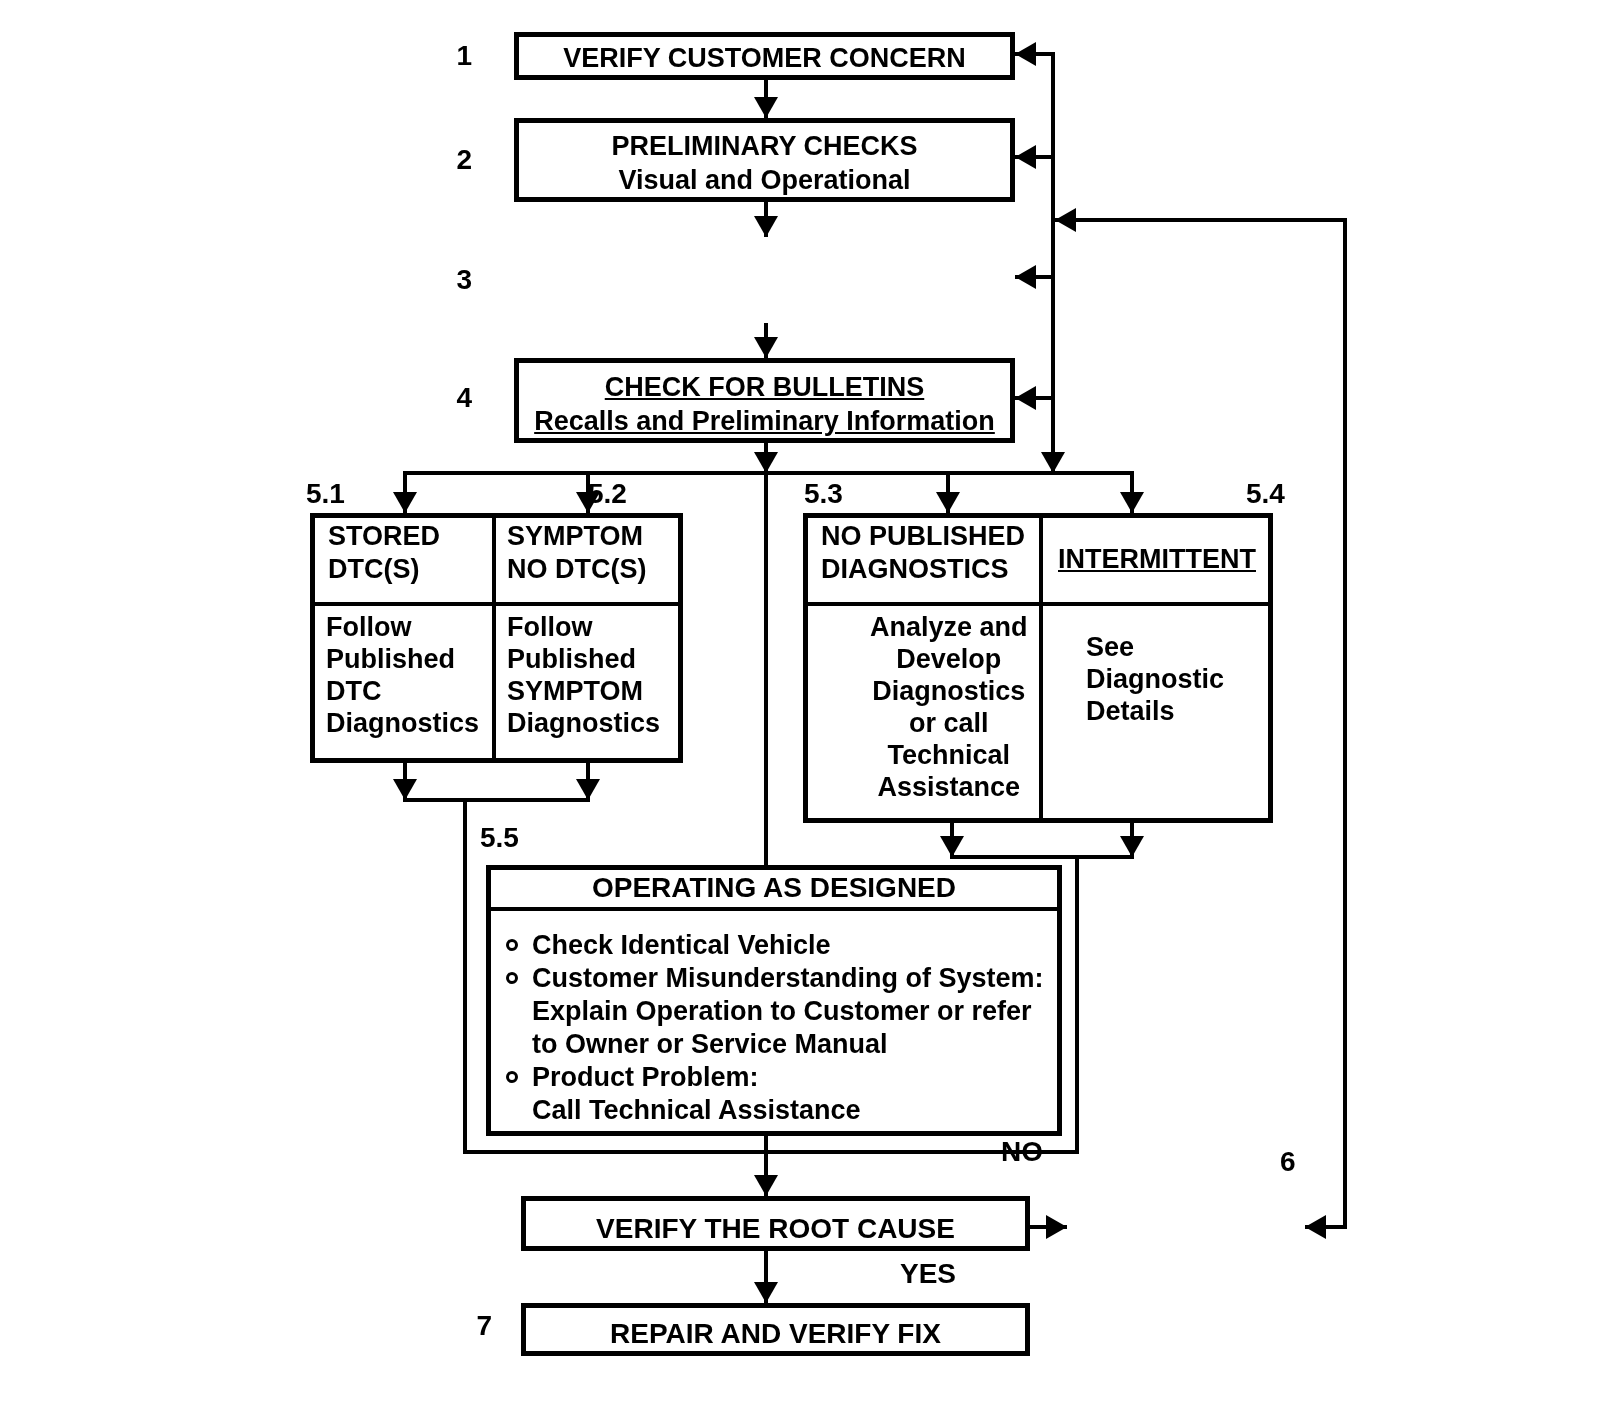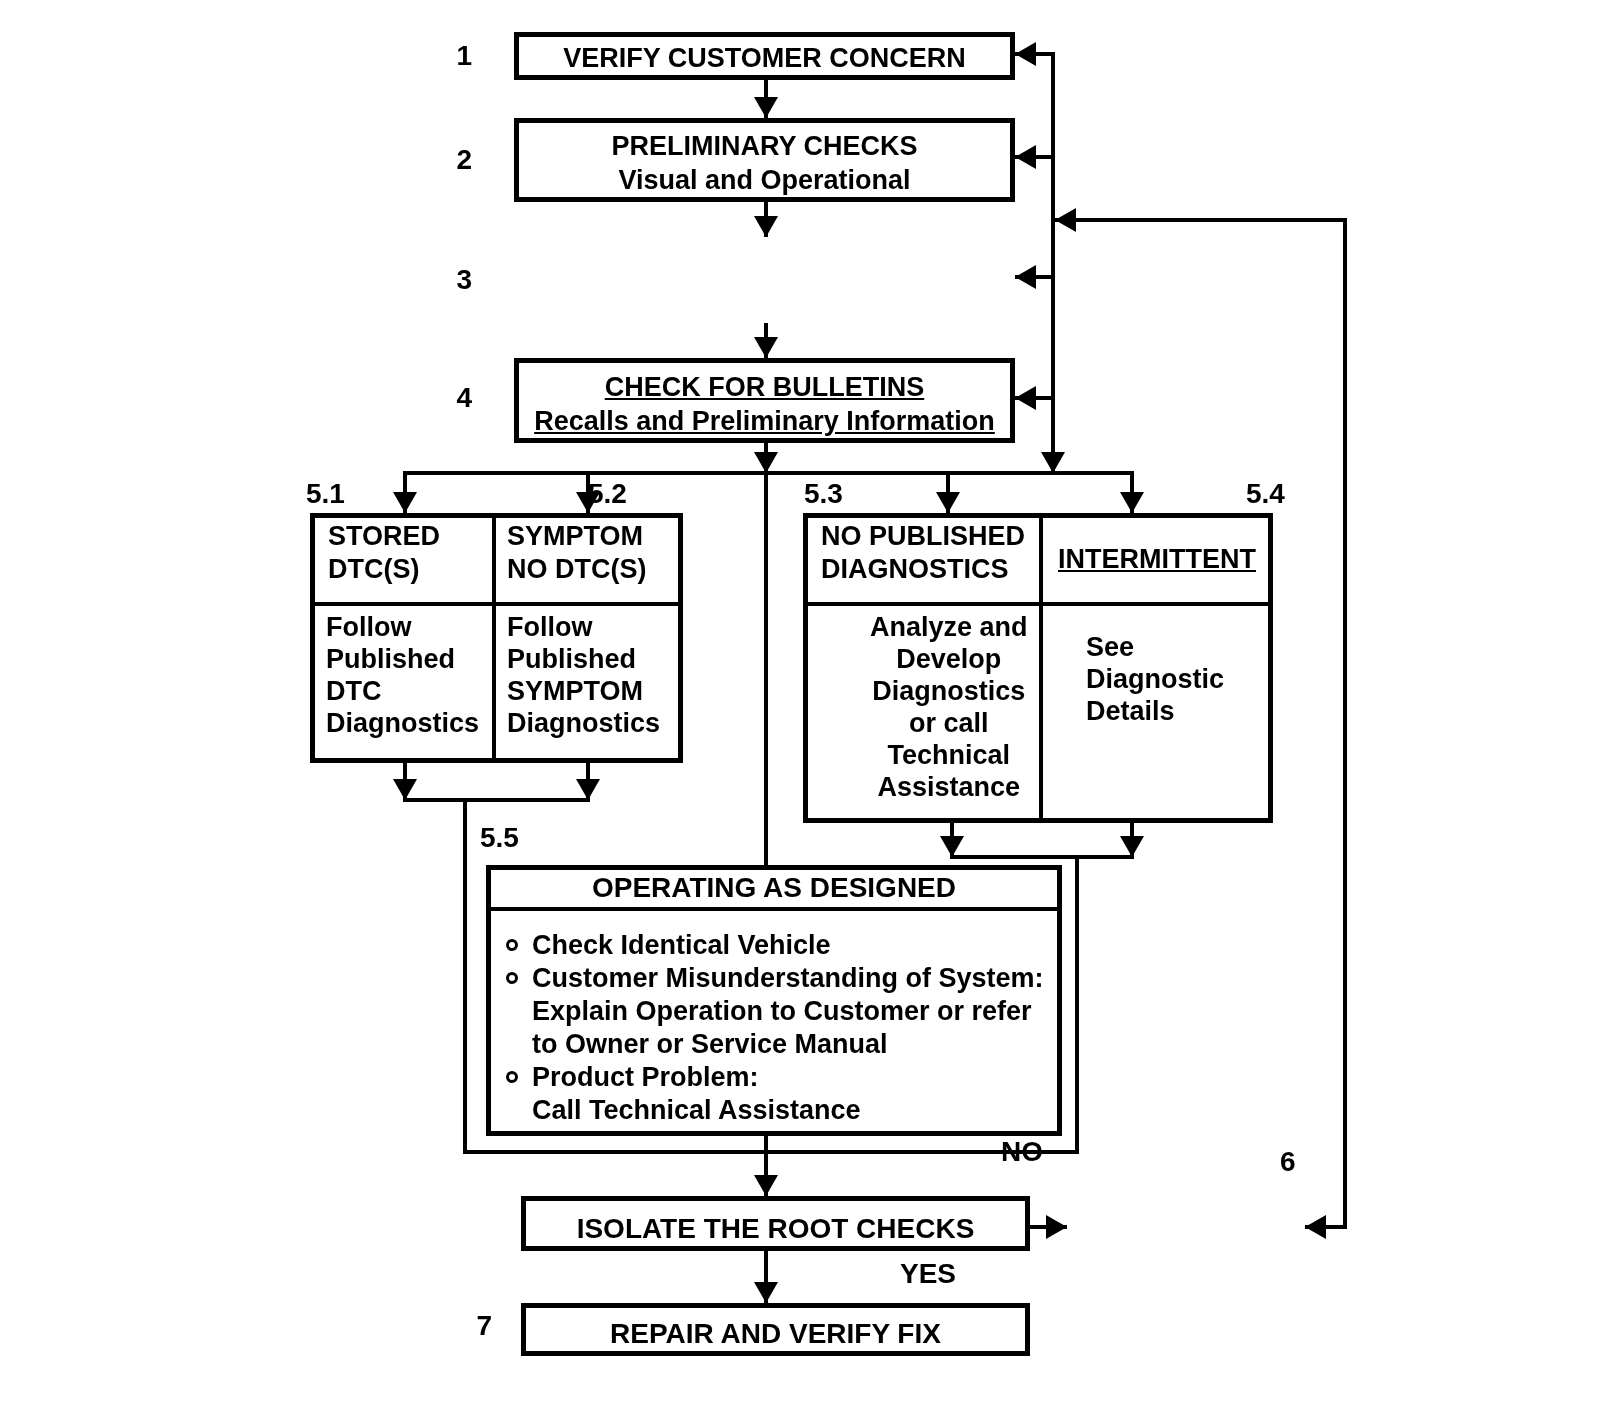--- a/index.html
+++ b/index.html
@@ -129,21 +129,21 @@
     <span>Customer Misunderstanding of System:</span>
     <span>Explain Operation to Customer or refer</span>
     <span>to Owner or Service Manual</span>
   </div>
   <div class="tblock" style="left:532px;top:1061px;line-height:33px;">
     <span>Product Problem:</span>
     <span>Call Technical Assistance</span>
   </div>
 
   <div class="box" style="left:521px;top:1196px;width:509px;height:55px;font-size:28px;">
-    <span>ISOLATE THE ROOT CHECKS</span>
+    <span>VERIFY THE ROOT CAUSE</span>
   </div>
 
 
   <div class="box" style="left:521px;top:1303px;width:509px;height:53px;font-size:28px;">
     <span>REPAIR AND VERIFY FIX</span>
   </div>
 
   <div class="lbl" style="left:430px;top:42px;width:42px;text-align:right;">1</div>
   <div class="lbl" style="left:430px;top:146px;width:42px;text-align:right;">2</div>
   <div class="lbl" style="left:430px;top:266px;width:42px;text-align:right;">3</div>

